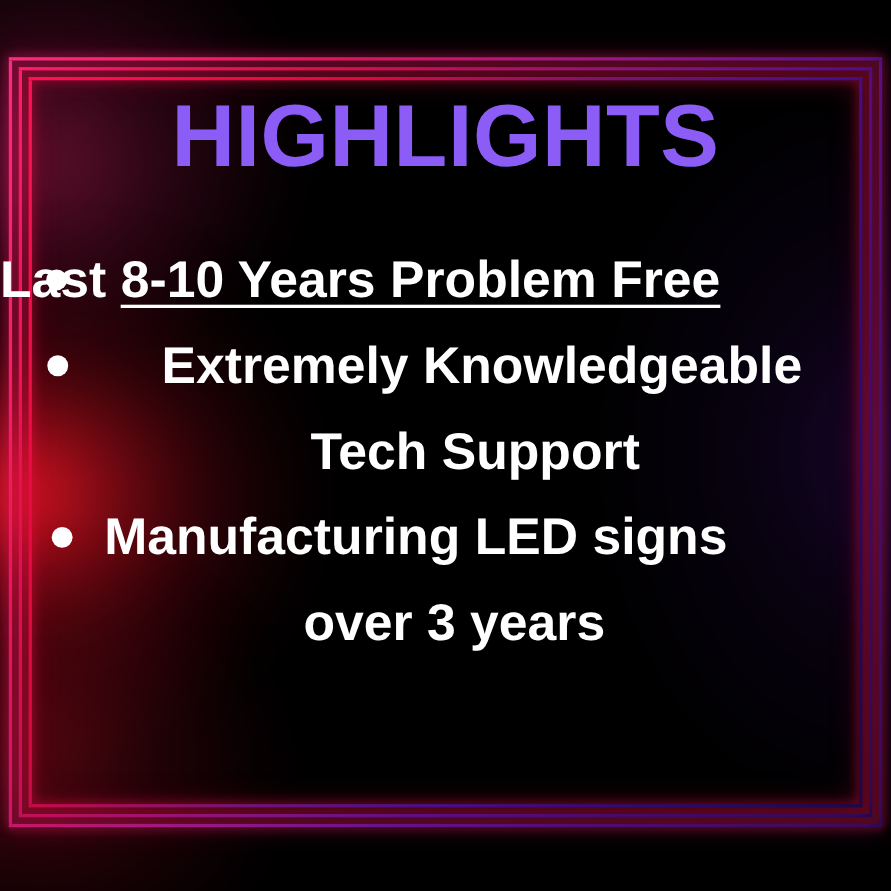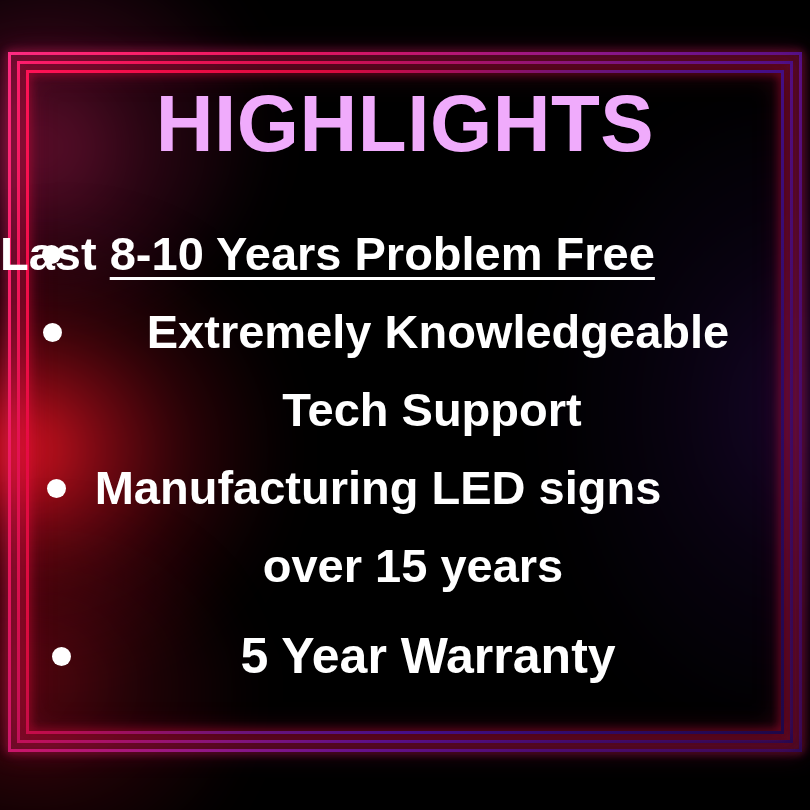--- a/index.html
+++ b/index.html
@@ -120,21 +120,21 @@
   .content {
     position: absolute;
     left: 0; top: 0;
     width: 810px; height: 810px;
   }
   .title {
     position: absolute;
     left: 0; top: 84px;
     width: 810px;
     text-align: center;
-    color: #f0abfc;
+    color: #8b5cf6;
     font-size: 80px;
     font-weight: bold;
     letter-spacing: 0.5px;
     line-height: 1;
   }
 
   .bullets {
     position: absolute;
     left: 0; top: 215px;
     width: 810px;
@@ -202,25 +202,21 @@
       </div>
       <div class="bullet-row row-2b">
         <span>Tech Support</span>
       </div>
 
       <div class="bullet-row row-3">
         <span class="dot dot-3"></span>
         <span>Manufacturing LED signs</span>
       </div>
       <div class="bullet-row row-3b">
-        <span>over 15 years</span>
+        <span>over 3 years</span>
       </div>
 
       <div class="spacer-1"></div>
 
-      <div class="bullet-row row-4">
-        <span class="dot dot-4"></span>
-        <span>5 Year Warranty</span>
-      </div>
 
     </div>
   </div>
 </div>
 
 </body></html>

